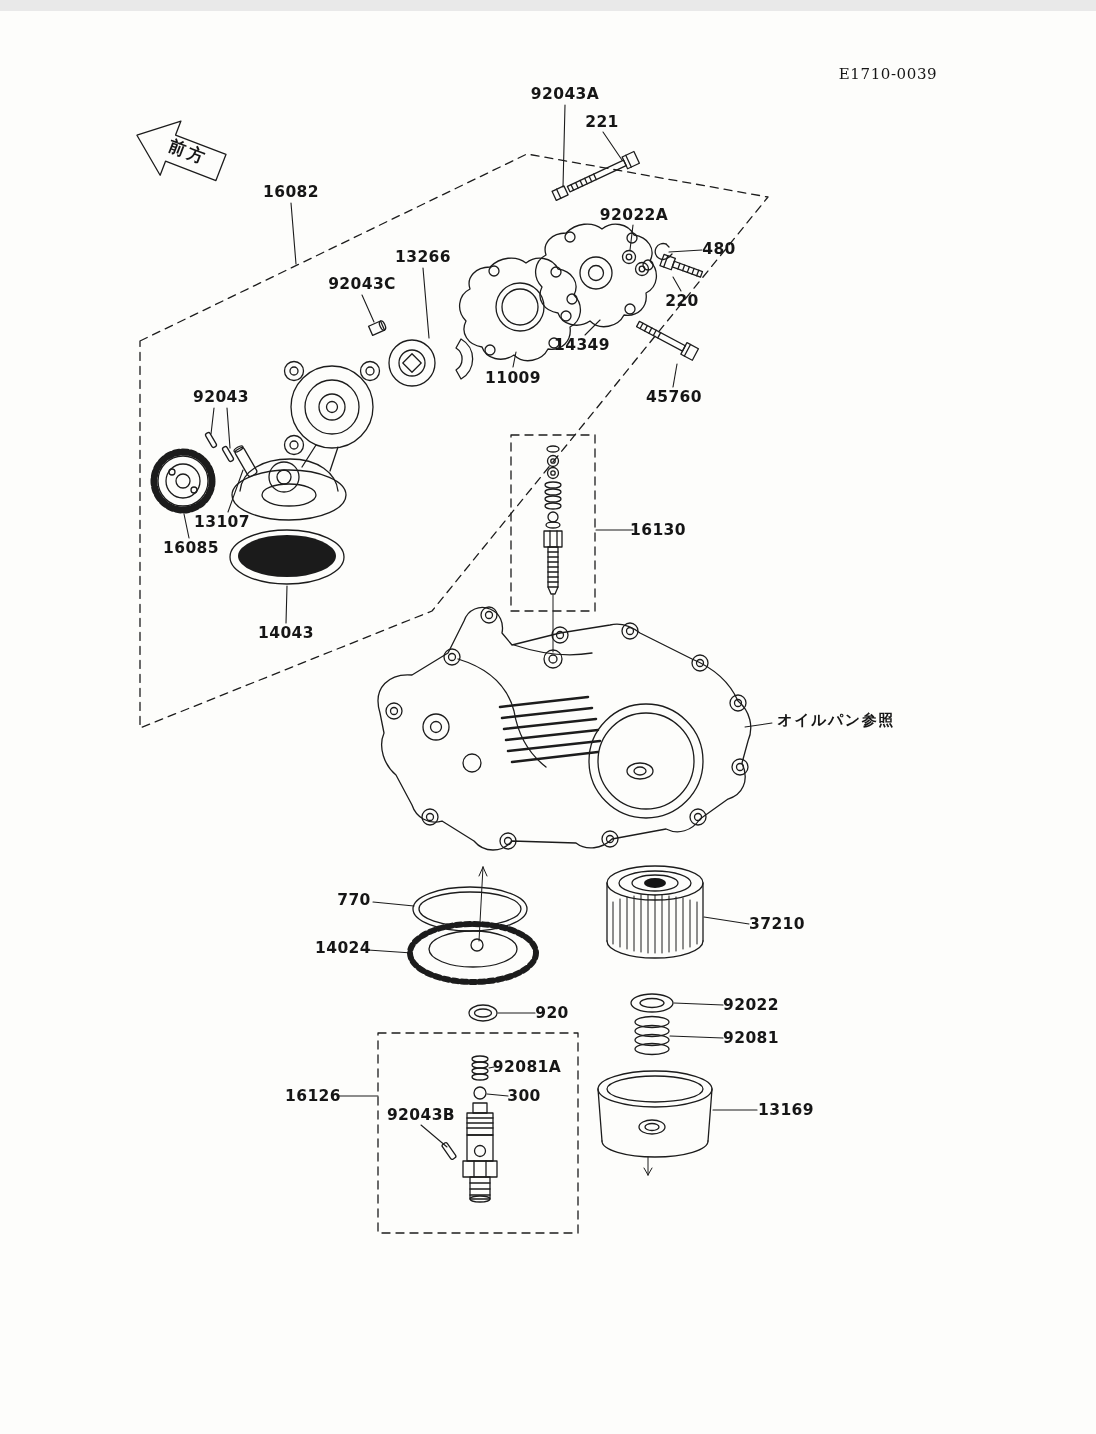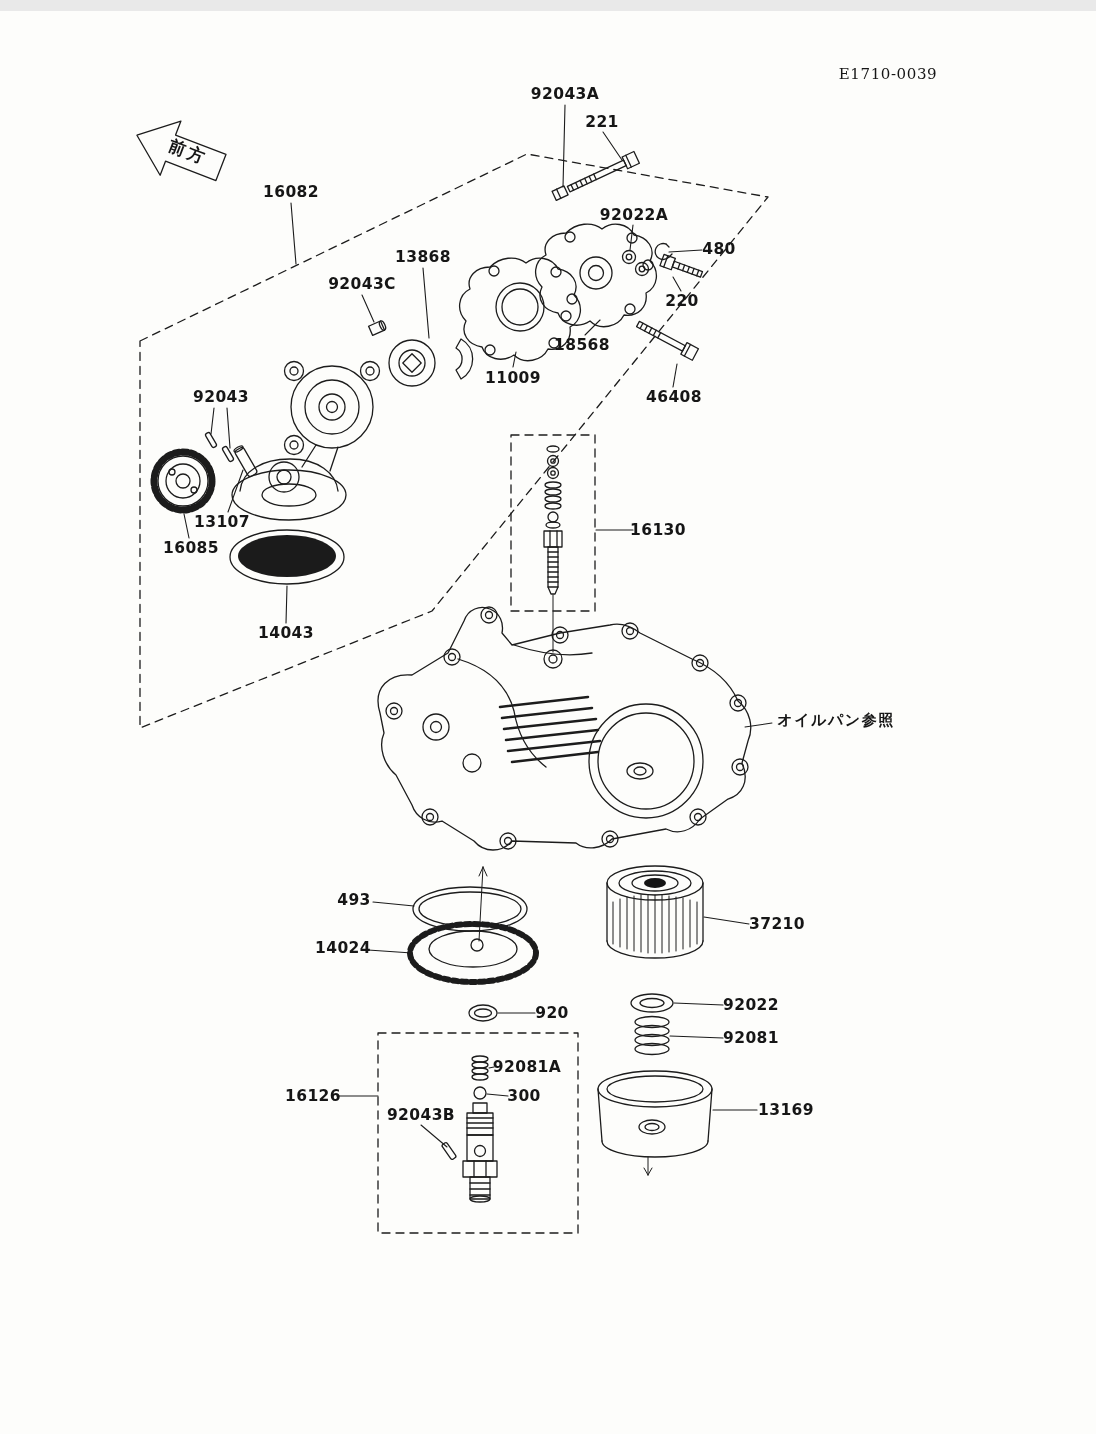--- a/index.html
+++ b/index.html
@@ -324,34 +324,34 @@
   </g>
 </svg>
 
 <div class="part-label doc-code" style="left:888px;top:63px">E1710-0039</div>
 <div class="part-label front-label" style="left:188px;top:141px">前方</div>
 <div class="part-label jp-label" style="left:836px;top:709px">オイルパン参照</div>
 
 <div class="part-label" style="left:565px;top:83px">92043A</div>
 <div class="part-label" style="left:602px;top:111px">221</div>
 <div class="part-label" style="left:291px;top:181px">16082</div>
-<div class="part-label" style="left:423px;top:246px">13868</div>
+<div class="part-label" style="left:423px;top:246px">13266</div>
 <div class="part-label" style="left:362px;top:273px">92043C</div>
 <div class="part-label" style="left:634px;top:204px">92022A</div>
 <div class="part-label" style="left:719px;top:238px">480</div>
 <div class="part-label" style="left:682px;top:290px">220</div>
-<div class="part-label" style="left:582px;top:334px">18568</div>
+<div class="part-label" style="left:582px;top:334px">14349</div>
 <div class="part-label" style="left:513px;top:367px">11009</div>
-<div class="part-label" style="left:674px;top:386px">46408</div>
+<div class="part-label" style="left:674px;top:386px">45760</div>
 <div class="part-label" style="left:221px;top:386px">92043</div>
 <div class="part-label" style="left:222px;top:511px">13107</div>
 <div class="part-label" style="left:191px;top:537px">16085</div>
 <div class="part-label" style="left:286px;top:622px">14043</div>
 <div class="part-label" style="left:658px;top:519px">16130</div>
-<div class="part-label" style="left:354px;top:889px">493</div>
+<div class="part-label" style="left:354px;top:889px">770</div>
 <div class="part-label" style="left:343px;top:937px">14024</div>
 <div class="part-label" style="left:777px;top:913px">37210</div>
 <div class="part-label" style="left:552px;top:1002px">920</div>
 <div class="part-label" style="left:751px;top:994px">92022</div>
 <div class="part-label" style="left:751px;top:1027px">92081</div>
 <div class="part-label" style="left:527px;top:1056px">92081A</div>
 <div class="part-label" style="left:524px;top:1085px">300</div>
 <div class="part-label" style="left:313px;top:1085px">16126</div>
 <div class="part-label" style="left:421px;top:1104px">92043B</div>
 <div class="part-label" style="left:786px;top:1099px">13169</div>

